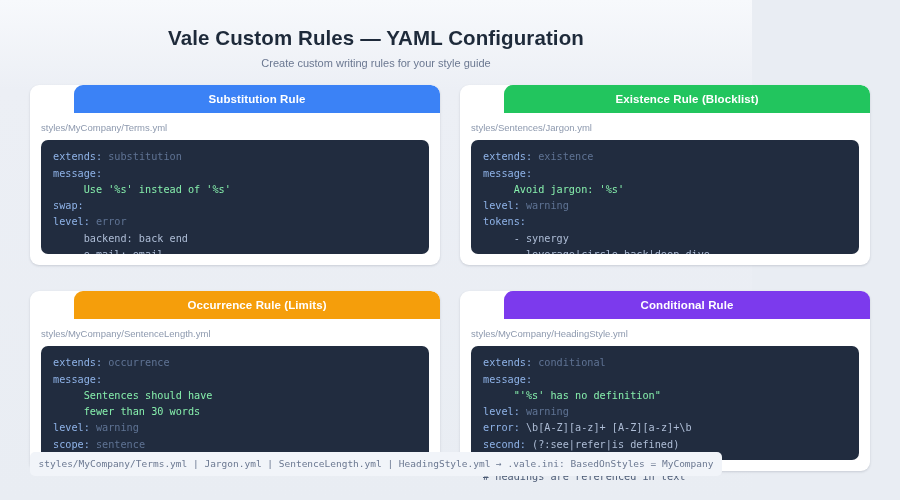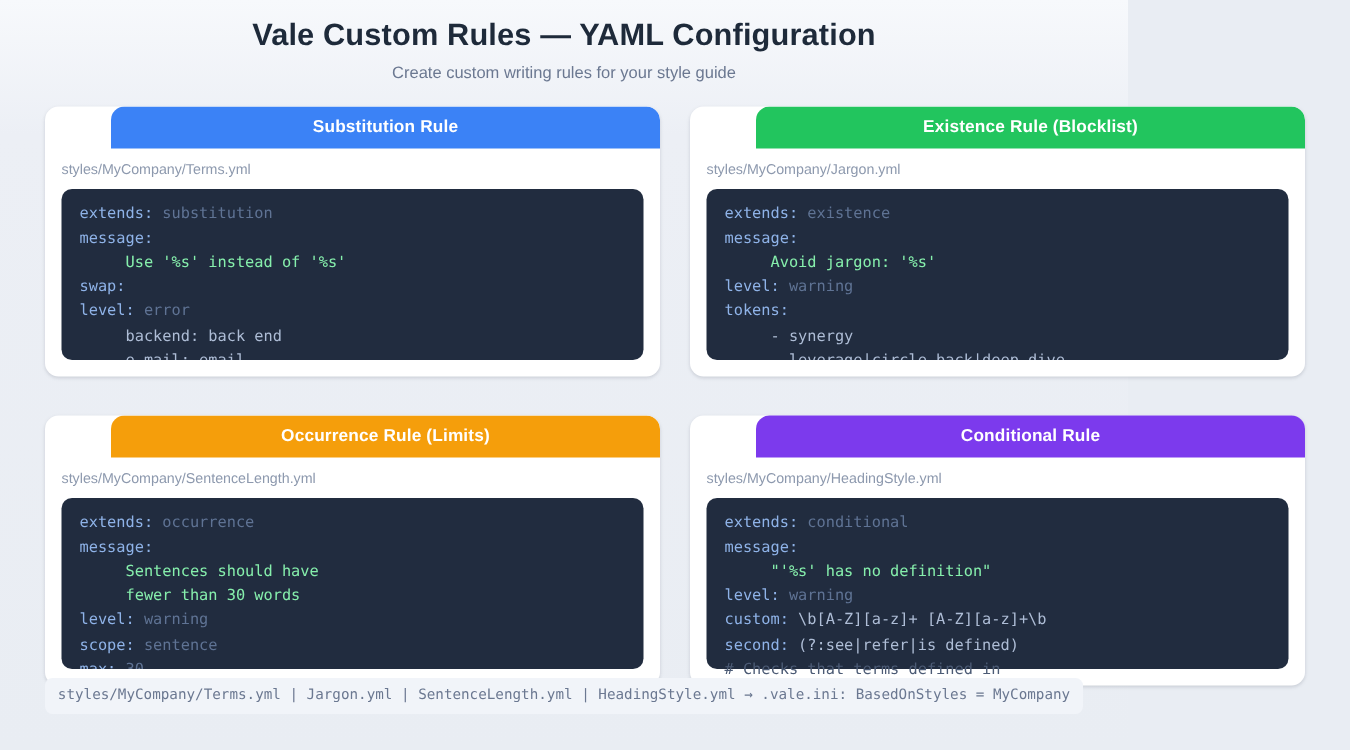--- a/index.html
+++ b/index.html
@@ -12,21 +12,21 @@
     overflow: hidden;
     font-family: "Liberation Sans", sans-serif;
     background: #e9edf3;
   }
   .page {
     position: relative;
     width: 752px;
     height: 500px;
     box-sizing: border-box;
     background: linear-gradient(180deg, #f7f9fc 0%, #eceff5 18%, #e9edf3 100%);
-    padding: 0 30px;
+    padding: 14px 30px;
   }
 
   
   .header {
     padding-top: 11px;
     text-align: center;
   }
   .title {
     font-size: 20.5px;
     font-weight: bold;
@@ -165,21 +165,21 @@
           <div class="ln"><span class="k">level:</span><span class="v"> error</span></div>
           <div class="ln"><span class="plain">     backend: back end</span></div>
           <div class="ln"><span class="plain">     e-mail: email</span></div>
         </div>
       </div>
     </div>
 
     <div class="card">
       <div class="card-header" style="background:#22c55e">Existence Rule (Blocklist)</div>
       <div class="card-body">
-        <div class="filepath">styles/MyCompany/Jargon.yml</div>
+        <div class="filepath">styles/Sentences/Jargon.yml</div>
         <div class="code">
           <div class="ln"><span class="k">extends:</span><span class="v"> existence</span></div>
           <div class="ln"><span class="k">message:</span></div>
           <div class="ln"><span class="str">     Avoid jargon: '%s'</span></div>
           <div class="ln"><span class="k">level:</span><span class="v"> warning</span></div>
           <div class="ln"><span class="k">tokens:</span></div>
           <div class="ln"><span class="plain">     - synergy</span></div>
           <div class="ln"><span class="plain">     - leverage|circle back|deep dive</span></div>
         </div>
       </div>
@@ -204,21 +204,21 @@
 
     <div class="card overflowing">
       <div class="card-header" style="background:#7c3aed">Conditional Rule</div>
       <div class="card-body">
         <div class="filepath">styles/MyCompany/HeadingStyle.yml</div>
         <div class="code spill">
           <div class="ln"><span class="k">extends:</span><span class="v"> conditional</span></div>
           <div class="ln"><span class="k">message:</span></div>
           <div class="ln"><span class="str">     "'%s' has no definition"</span></div>
           <div class="ln"><span class="k">level:</span><span class="v"> warning</span></div>
-          <div class="ln"><span class="k">custom:</span><span class="plain"> \b[A-Z][a-z]+ [A-Z][a-z]+\b</span></div>
+          <div class="ln"><span class="k">error:</span><span class="plain"> \b[A-Z][a-z]+ [A-Z][a-z]+\b</span></div>
           <div class="ln"><span class="k">second:</span><span class="plain"> (?:see|refer|is defined)</span></div>
           <div class="ln"><span class="cmt"># Checks that terms defined in</span></div>
           <div class="ln"><span class="cmt"># headings are referenced in text</span></div>
         </div>
       </div>
     </div>
 
   </div>
 
   <div class="footer">styles/MyCompany/Terms.yml | Jargon.yml | SentenceLength.yml | HeadingStyle.yml → .vale.ini: BasedOnStyles = MyCompany</div>

